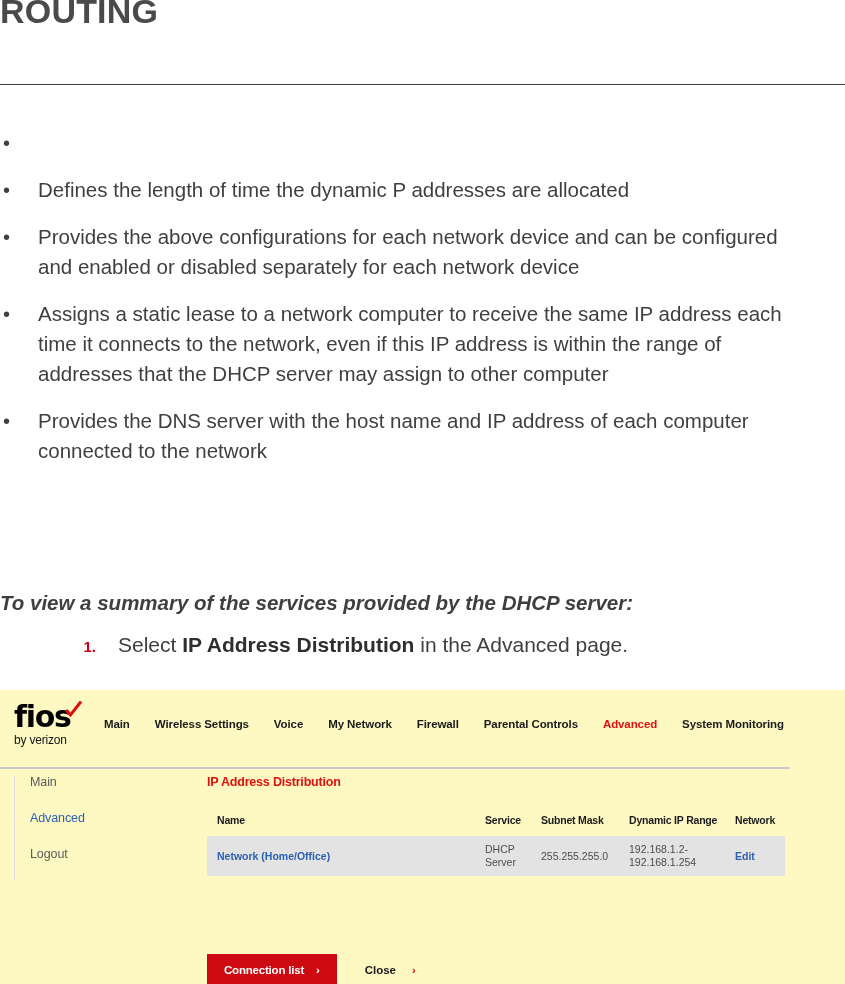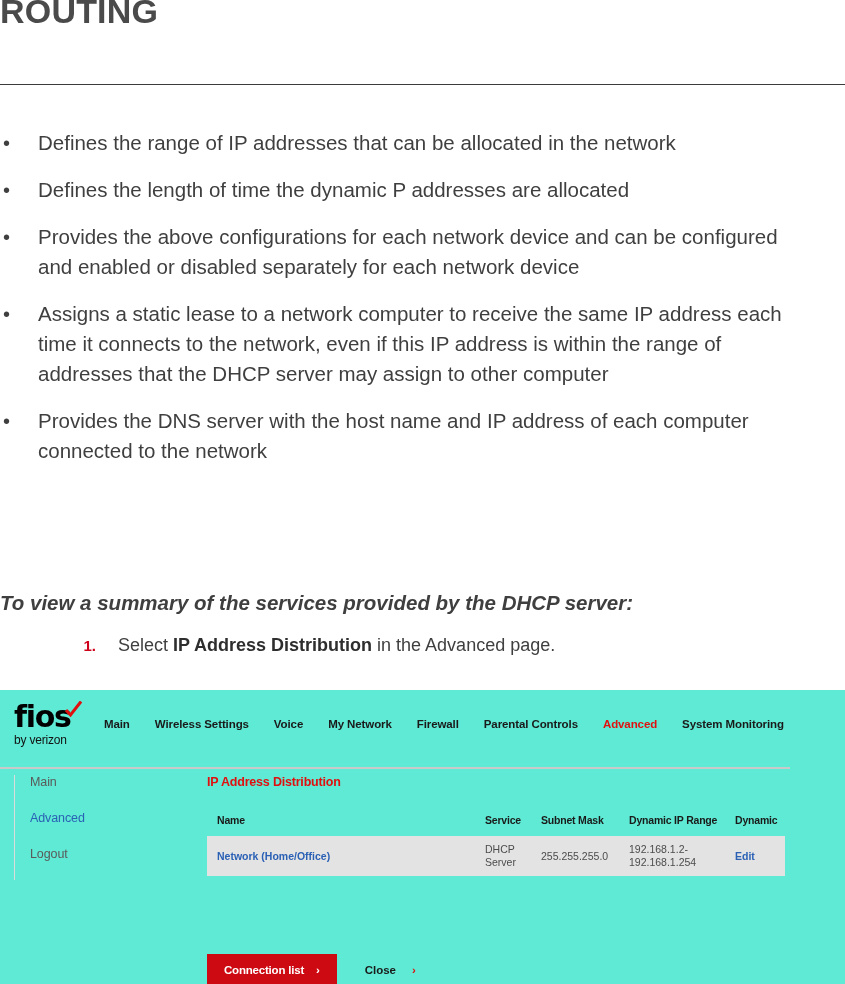--- a/index.html
+++ b/index.html
@@ -92,35 +92,35 @@
     width: 118px;
     flex: 0 0 118px;
     text-align: right;
     padding-right: 22px;
     box-sizing: border-box;
     color: #d0021b;
     font-size: 15px;
     font-weight: bold;
   }
   .step-text {
-    font-size: 18px;
+    font-size: 21px;
     line-height: 30px;
     color: #3f3f3f;
     text-align: center;
   }
   .step-text b { font-weight: bold; color: #2e2e2e; }
 
   
   .shot {
     position: absolute;
     left: 0px;
     top: 690px;
     width: 845px;
     height: 294px;
-    background: #5eead4;
+    background: #fef9c3;
   }
   .shot-header {
     position: absolute;
     left: 0; top: 0;
     width: 845px;
     height: 80px;
   }
 
   
   .logo {
@@ -298,21 +298,20 @@
 </style>
 </head>
 <body>
 
 <h1 class="page-title">ROUTING</h1>
 <div class="title-rule"></div>
 
 <div class="bullets">
   <div class="bullet-row">
     <span class="bullet-mark">•</span>
-    <span class="bullet-text">Defines the range of IP addresses that can be allocated in the network</span>
   </div>
   <div class="bullet-row">
     <span class="bullet-mark">•</span>
     <span class="bullet-text">Defines the length of time the dynamic P addresses are allocated</span>
   </div>
   <div class="bullet-row">
     <span class="bullet-mark">•</span>
     <span class="bullet-text">Provides the above configurations for each network device and can be configured and enabled or disabled separately for each network device</span>
   </div>
   <div class="bullet-row">
@@ -380,21 +379,21 @@
           <col class="col-mask">
           <col class="col-range">
           <col class="col-action">
       </colgroup>
       <thead>
         <tr>
           <th class="c-name">Name</th>
           <th>Service</th>
           <th>Subnet Mask</th>
           <th>Dynamic IP Range</th>
-          <th>Dynamic</th>
+          <th>Network</th>
         </tr>
       </thead>
       <tbody>
         <tr>
           <td class="c-name">Network (Home/Office)</td>
           <td>DHCP Server</td>
           <td>255.255.255.0</td>
           <td>192.168.1.2-192.168.1.254</td>
           <td class="c-action"><a href="#">Edit</a></td>
         </tr>

